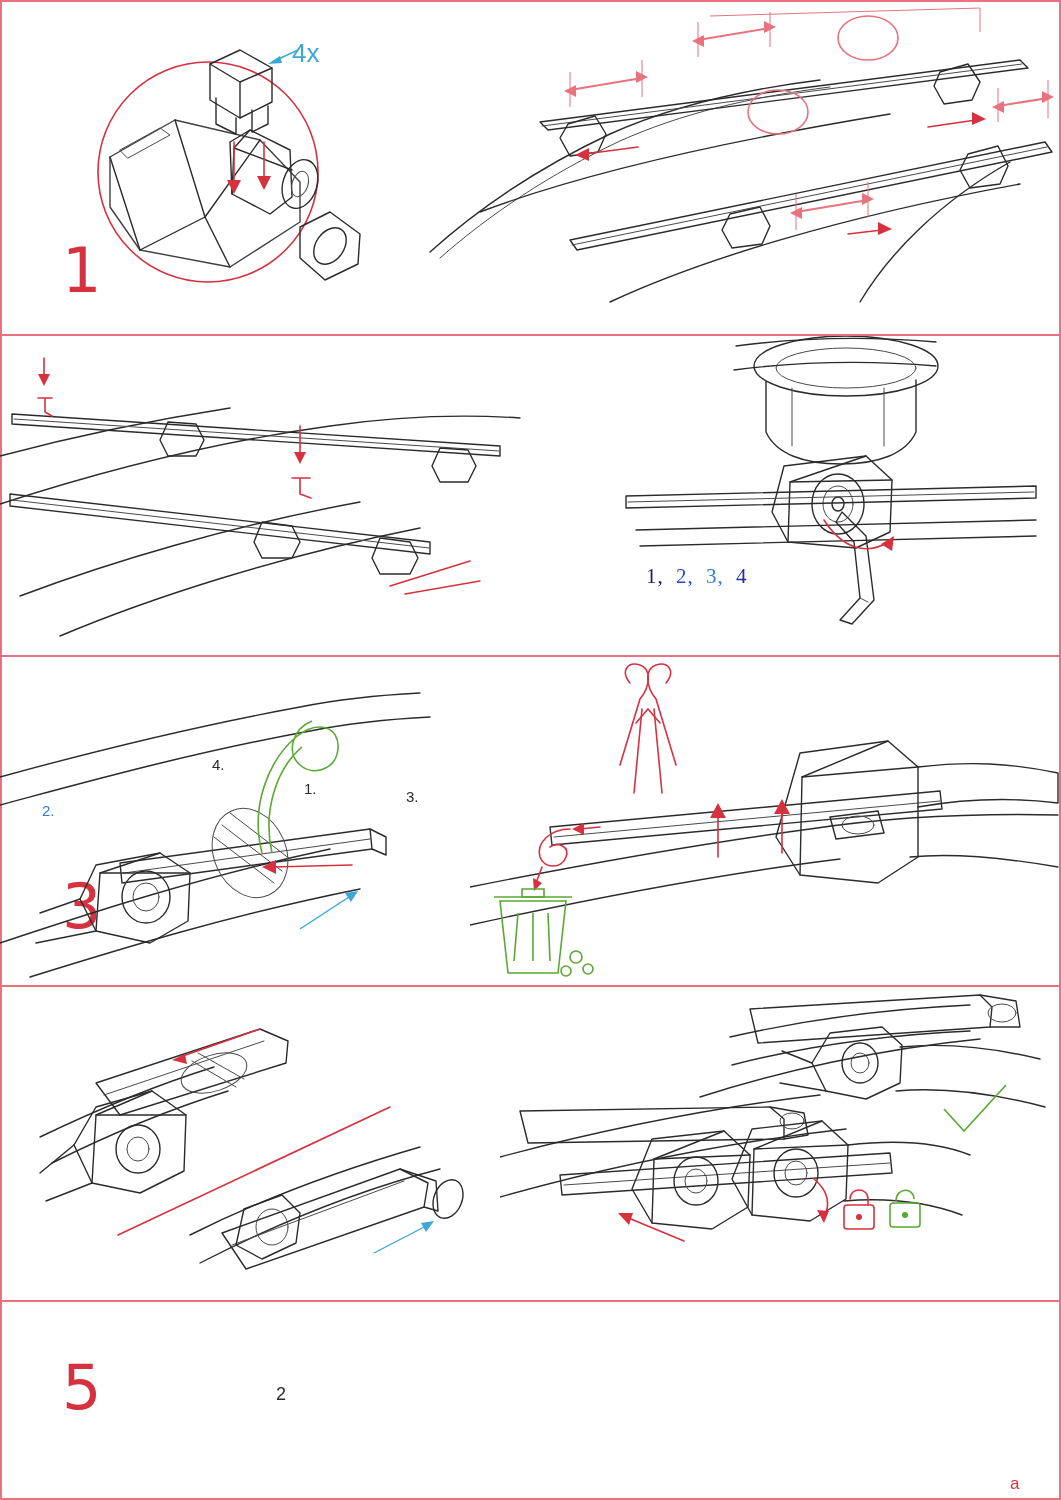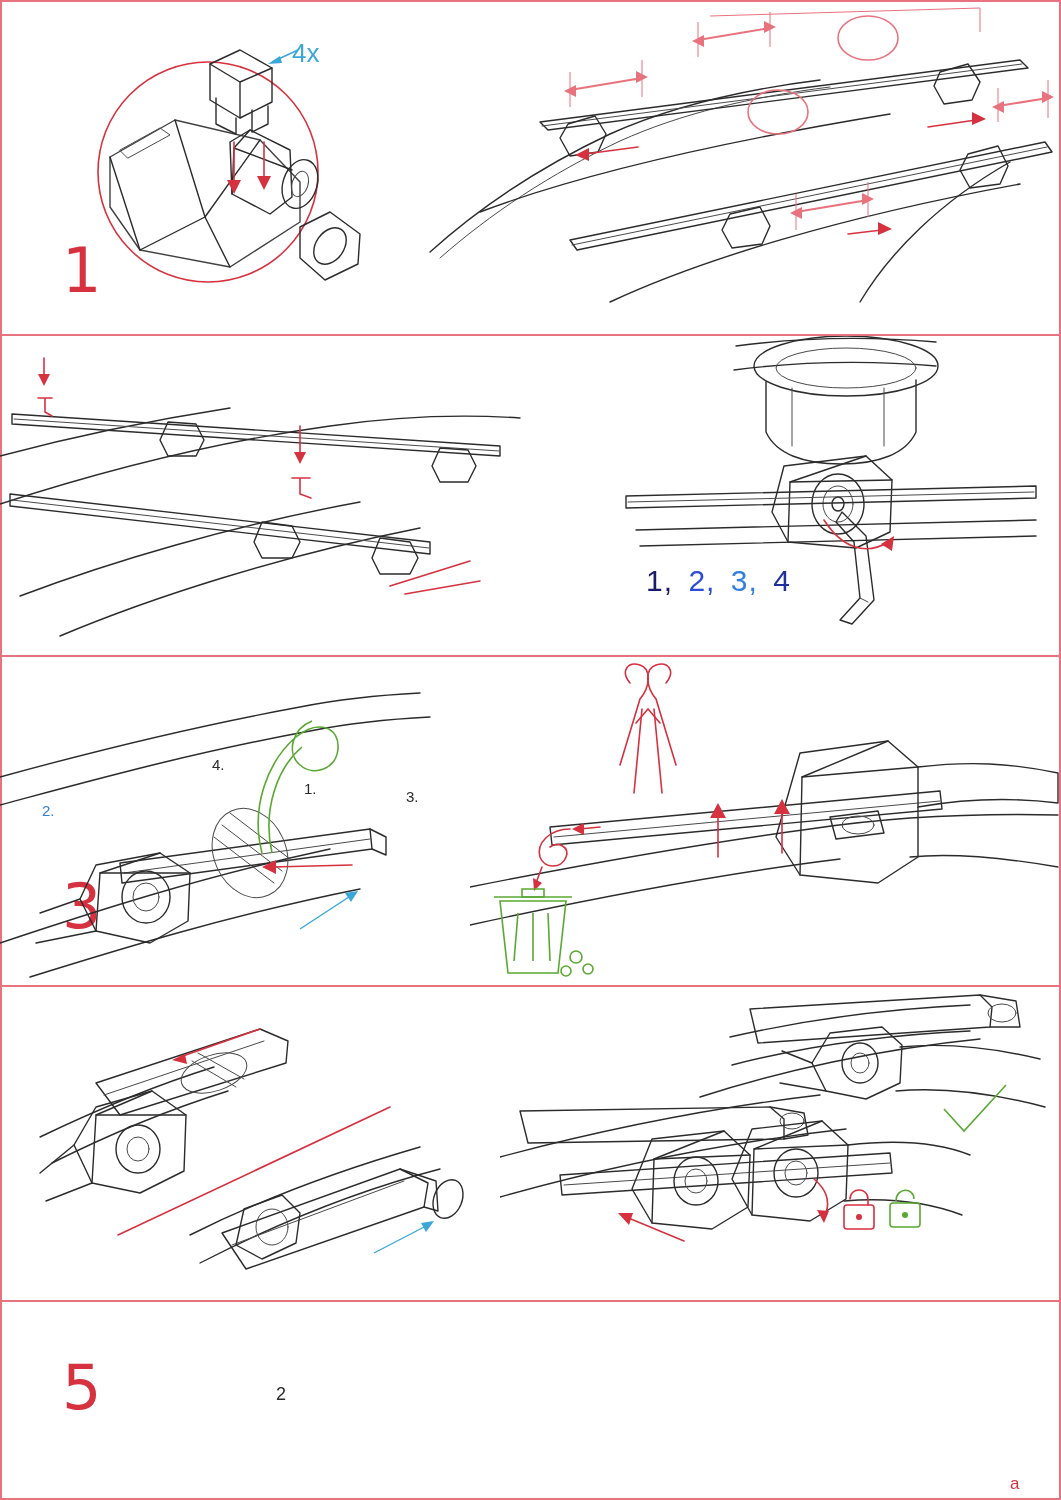--- a/index.html
+++ b/index.html
@@ -53,22 +53,23 @@
     font-size: 15px;
     color: #2b2b2b;
   }
   .red-small {
     position: absolute;
     font-size: 16px;
     color: #d6313f;
   }
   .seq {
     position: absolute;
-    font-size: 30px;
+    font-size: 21px;
     letter-spacing: 1px;
+    font-family: Liberation Serif, serif;
   }
   .seq .b1 { color: #1a1a6e; }
   .seq .b2 { color: #2b4bd8; }
   .seq .b3 { color: #2f7fe0; }
   .seq .b4 { color: #1f2f9e; }
 
   
   .footer {
     position: absolute;
     left: 0;

